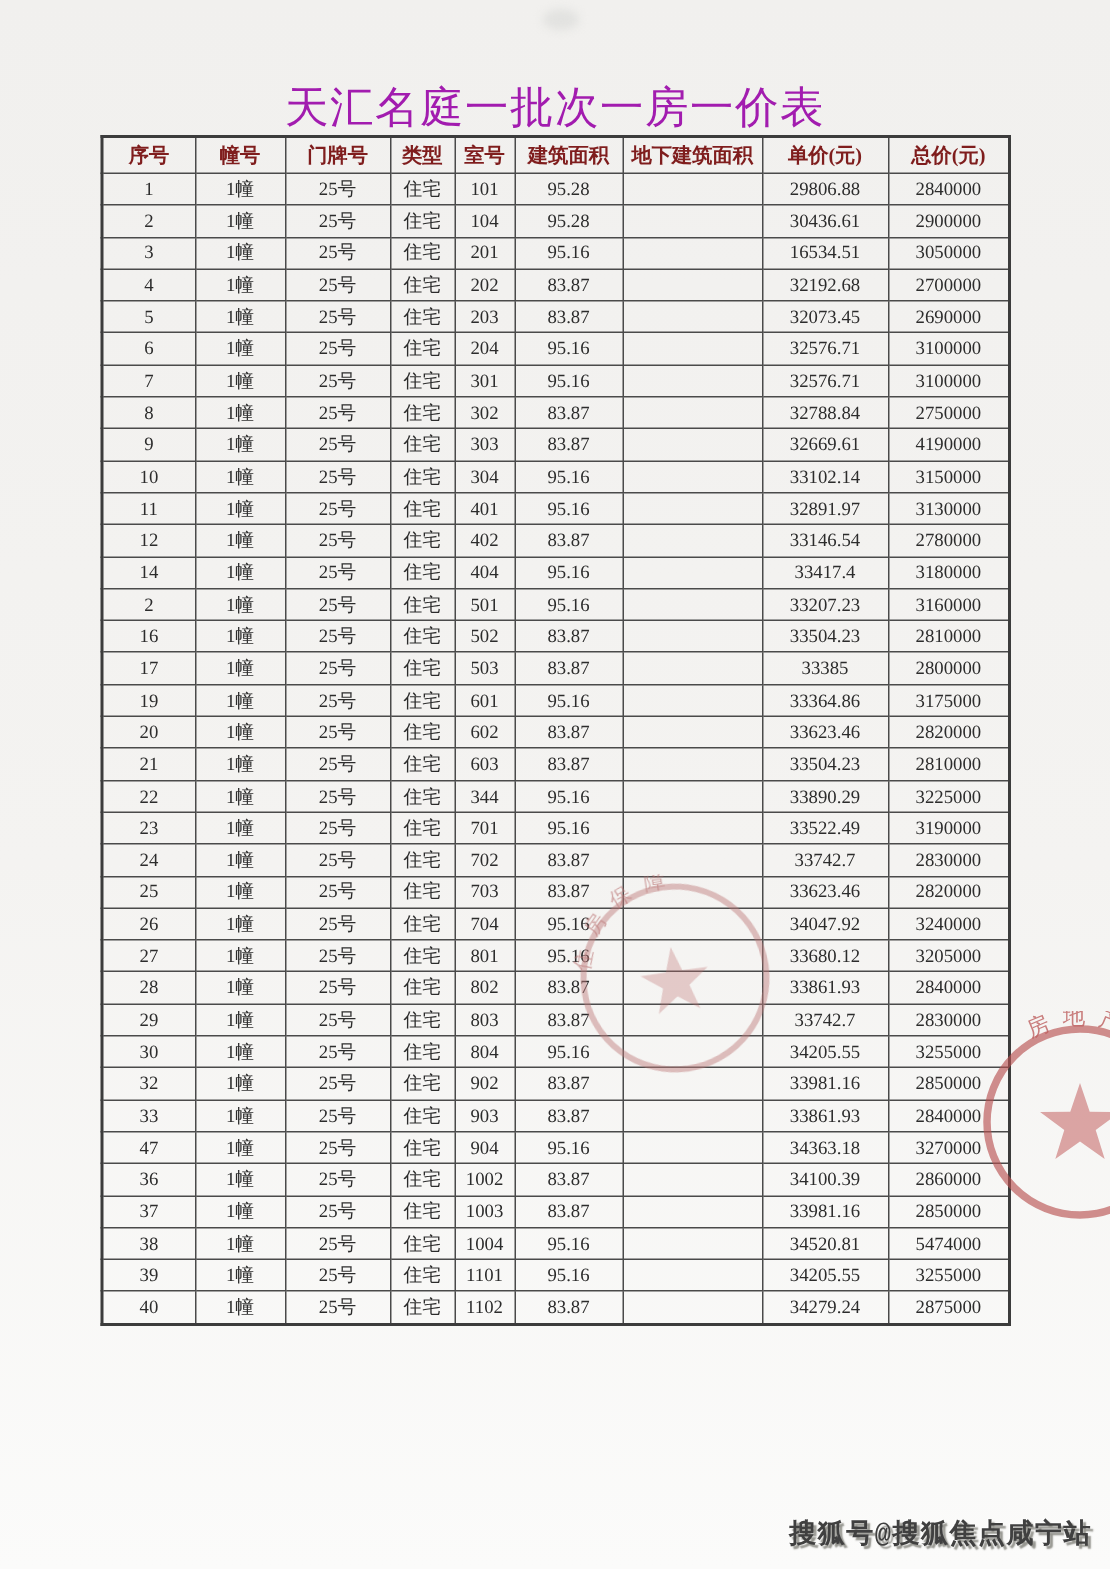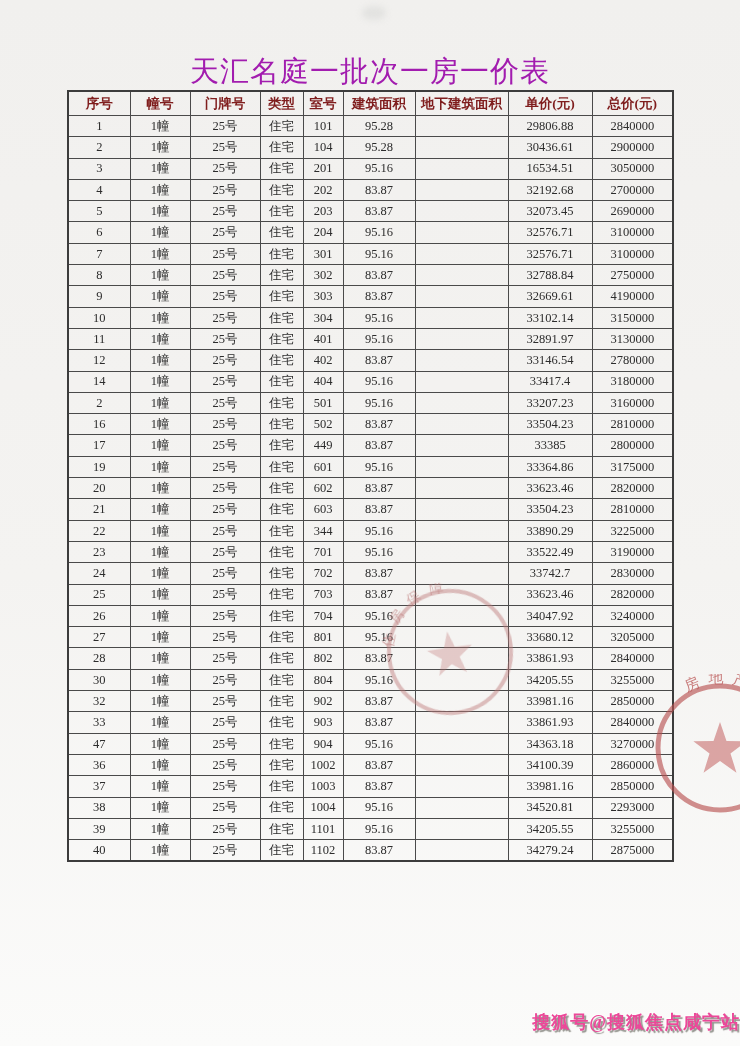--- a/index.html
+++ b/index.html
@@ -28,23 +28,23 @@
   th,td{
     border:1.4px solid #4a4a4a;text-align:center;vertical-align:middle;
     padding:0;overflow:hidden;white-space:nowrap;color:#2c2c2c;
   }
   th{font-size:13.5px;font-weight:bold;height:23px;color:#7f1d1d;}
   td{font-size:12.5px;height:20.3px;line-height:1;}
   .seal{position:absolute;pointer-events:none;filter:blur(.4px);}
   .seal-center{left:380px;top:582px;transform:rotate(-8deg);opacity:.85;}
   .seal-right{left:646px;top:674px;opacity:.9;}
   .watermark{
-    position:absolute;top:1010px;right:0;
-    font-family:Liberation Serif, serif;
-    font-size:18px;font-weight:bold;letter-spacing:1px;color:#ec4899;
+    position:absolute;top:1010px;right:12px;
+    font-family:Liberation Mono, monospace;
+    font-size:18px;font-weight:bold;letter-spacing:1px;color:#404040;
     text-shadow:2px 2px 1px #95958f,-1px -1px 0 rgba(255,255,255,.65);
   }
 </style>
 </head>
 <body>
 
 <div class="page">
 
   <div class="smudge"></div>
 
@@ -240,21 +240,21 @@
             <td>83.87</td>
             <td></td>
             <td>33504.23</td>
             <td>2810000</td>
           </tr>
           <tr>
             <td>17</td>
             <td>1幢</td>
             <td>25号</td>
             <td>住宅</td>
-            <td>449</td>
+            <td>503</td>
             <td>83.87</td>
             <td></td>
             <td>33385</td>
             <td>2800000</td>
           </tr>
           <tr>
             <td>19</td>
             <td>1幢</td>
             <td>25号</td>
             <td>住宅</td>
@@ -357,20 +357,31 @@
             <td>1幢</td>
             <td>25号</td>
             <td>住宅</td>
             <td>802</td>
             <td>83.87</td>
             <td></td>
             <td>33861.93</td>
             <td>2840000</td>
           </tr>
           <tr>
+            <td>29</td>
+            <td>1幢</td>
+            <td>25号</td>
+            <td>住宅</td>
+            <td>803</td>
+            <td>83.87</td>
+            <td></td>
+            <td>33742.7</td>
+            <td>2830000</td>
+          </tr>
+          <tr>
             <td>30</td>
             <td>1幢</td>
             <td>25号</td>
             <td>住宅</td>
             <td>804</td>
             <td>95.16</td>
             <td></td>
             <td>34205.55</td>
             <td>3255000</td>
           </tr>
@@ -431,21 +442,21 @@
           </tr>
           <tr>
             <td>38</td>
             <td>1幢</td>
             <td>25号</td>
             <td>住宅</td>
             <td>1004</td>
             <td>95.16</td>
             <td></td>
             <td>34520.81</td>
-            <td>2293000</td>
+            <td>5474000</td>
           </tr>
           <tr>
             <td>39</td>
             <td>1幢</td>
             <td>25号</td>
             <td>住宅</td>
             <td>1101</td>
             <td>95.16</td>
             <td></td>
             <td>34205.55</td>

